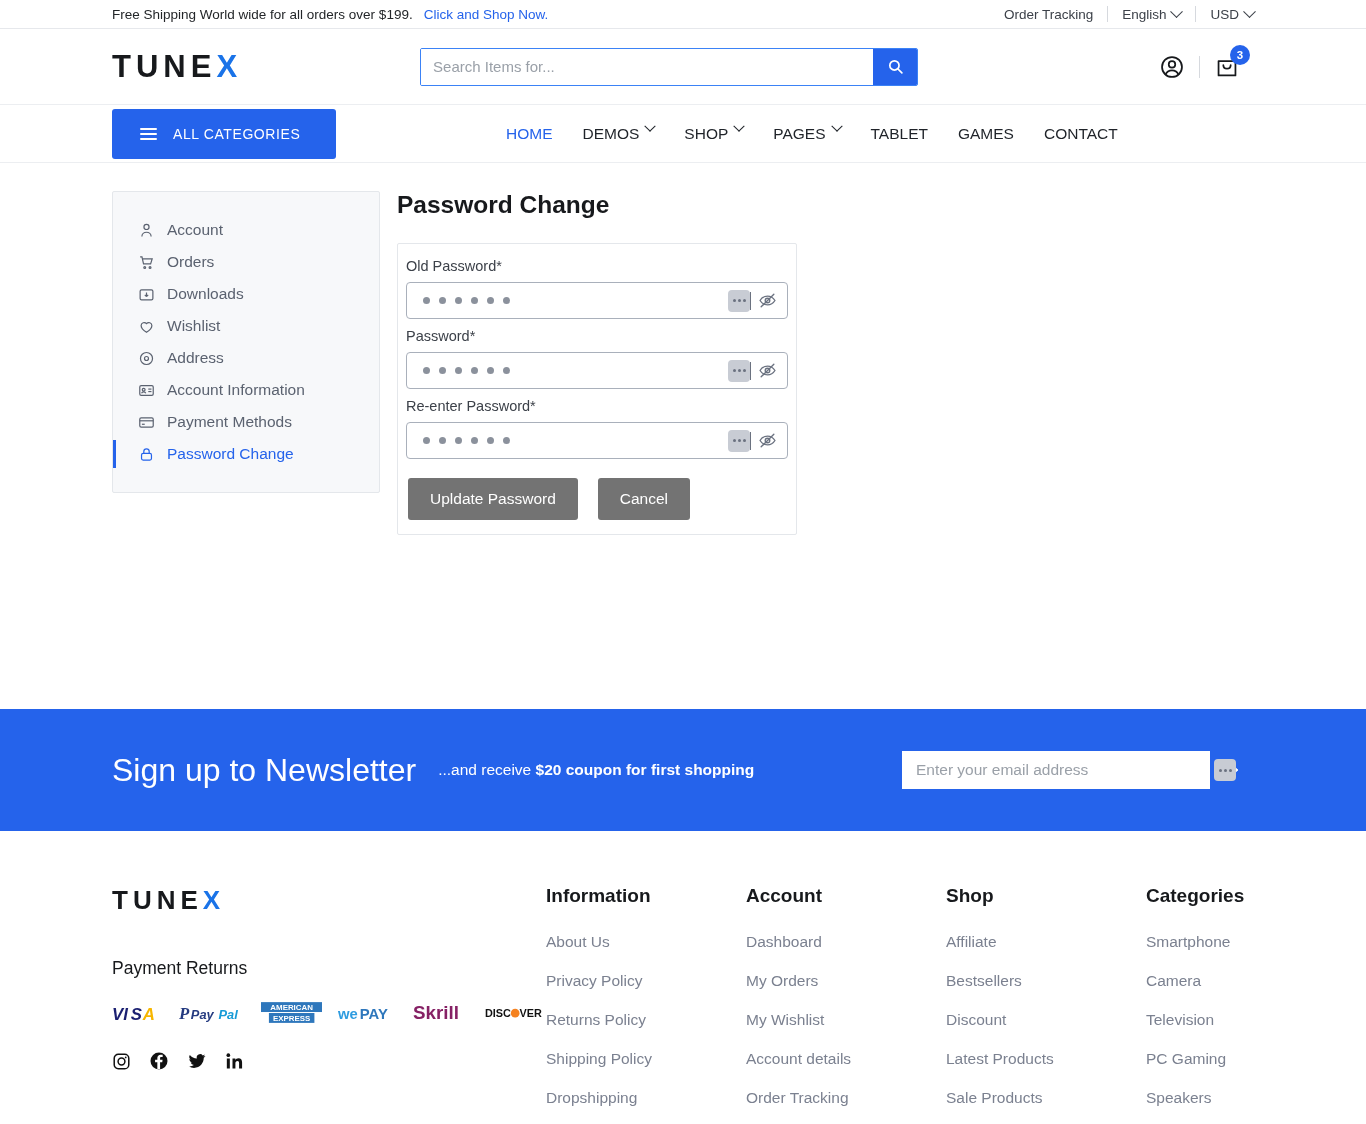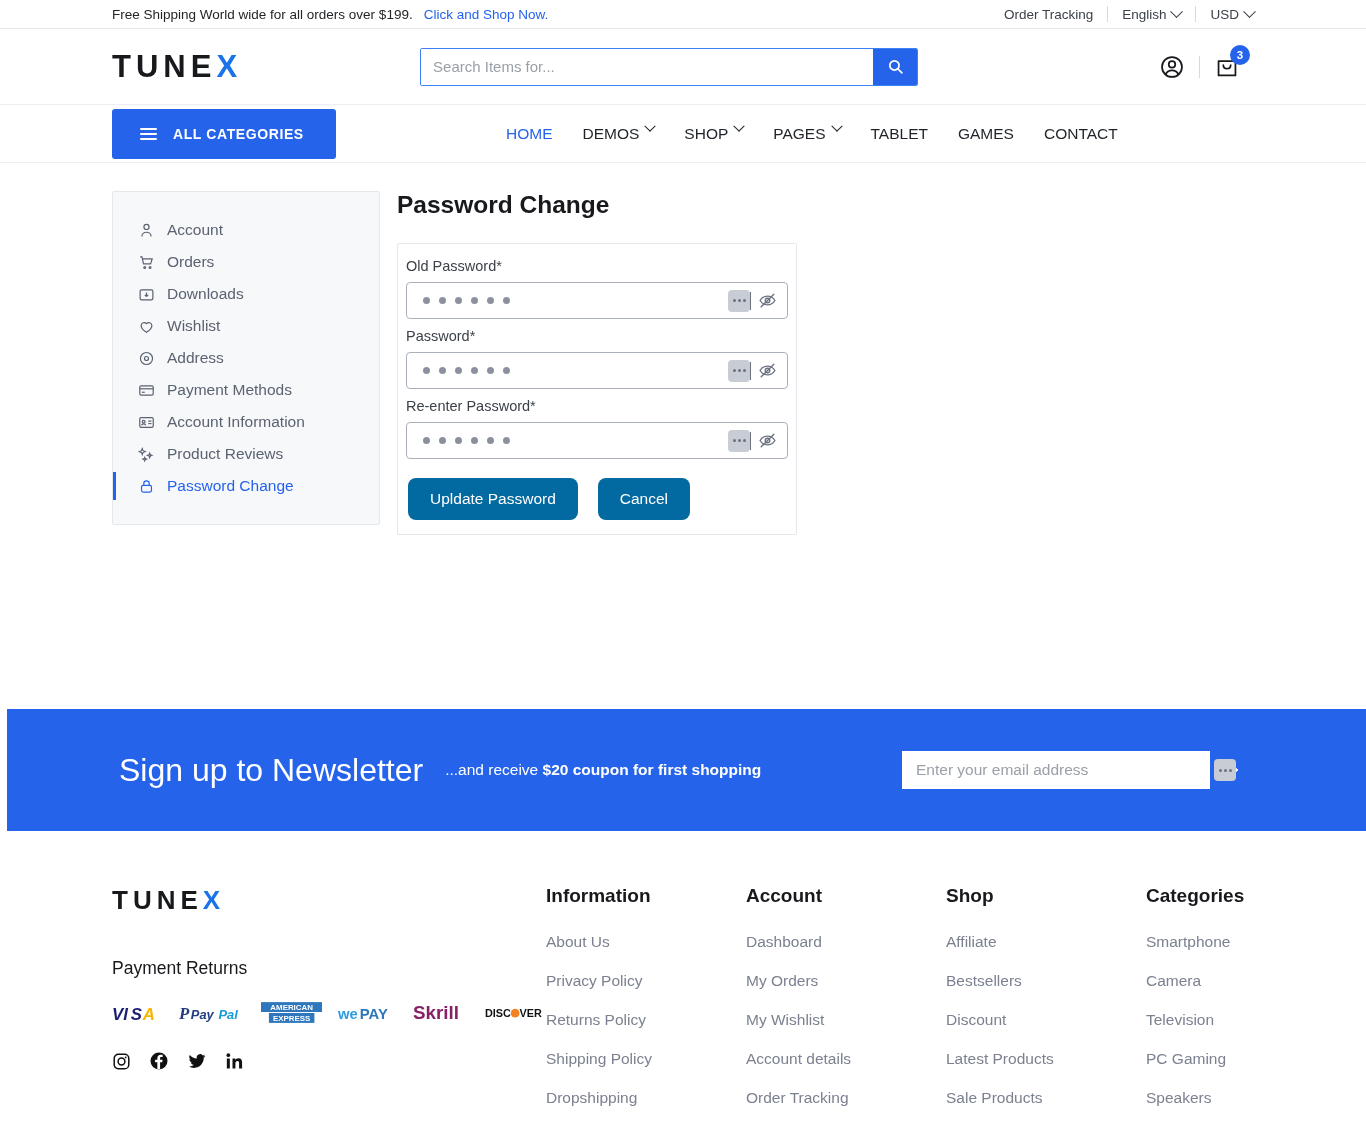--- a/index.html
+++ b/index.html
@@ -124,21 +124,21 @@
   }
   .allcat {
     width: 224px; height: 50px;
     background: #2563eb;
     color: #fff;
     border-radius: 3px;
     display: flex; align-items: center;
     gap: 16px;
     padding-left: 28px;
     font-size: 14px;
-    font-weight: 700;
+    font-weight: 400;
     letter-spacing: .6px;
     cursor: pointer;
   }
   .burger { display: flex; flex-direction: column; gap: 3px; }
   .burger i { display:block; width: 17px; height: 2px; background: #fff; border-radius: 1px; }
 
   .mainnav {
     display: flex;
     align-items: center;
     gap: 0;
@@ -244,38 +244,37 @@
   .autofill-key i { width: 3px; height: 3px; border-radius: 50%; background: #6b7280; display:block; }
   .autofill-key::after {
     content:"";
     position:absolute;
     right: -1px; top: 2px; bottom: 2px;
     width: 1.5px; background: #6b7280;
   }
   .btnrow { display: flex; gap: 20px; padding-top: 10px; padding-left: 2px;}
   .btn {
     border: 0;
-    background: #0369a1;
+    background: #737373;
     color: #fff;
     font-size: 15.5px;
     font-family: "Liberation Sans", sans-serif;
-    border-radius: 8px;
+    border-radius: 3px;
     padding: 12px 22px;
     cursor: pointer;
   }
 
   
   .newsletter {
     margin-top: 82px;
     background: #2563eb;
     height: 122px;
     display: flex;
     align-items: center;
     padding: 0 112px;
-    margin-left: 7px;
   }
   .nl-title {
     color: #fff;
     font-size: 32px;
     font-weight: 400;
     white-space: nowrap;
   }
   .nl-sub {
     color: #fff;
     font-size: 15.5px;
@@ -495,48 +494,38 @@
             <svg width="17" height="17" viewBox="0 0 24 24" fill="none" stroke="currentColor" stroke-width="1.7">
               <circle cx="12" cy="12" r="8.5"></circle>
               <circle cx="12" cy="12" r="2.8"></circle>
             </svg>
           </span>
           <span>Address</span>
         </div>
         <div class="side-item">
           <span class="sicon">
             <svg width="17" height="17" viewBox="0 0 24 24" fill="none" stroke="currentColor" stroke-width="1.7">
-              <rect x="2.5" y="5.5" width="19" height="13" rx="2"></rect>
-              <line x1="2.5" y1="9.6" x2="21.5" y2="9.6"></line>
-              <line x1="5.5" y1="14.5" x2="9.5" y2="14.5"></line>
-            </svg>
-          </span>
-          <span>Payment Methods</span>
-        </div>
-        <div class="side-item">
-          <span class="sicon">
-            <svg width="17" height="17" viewBox="0 0 24 24" fill="none" stroke="currentColor" stroke-width="1.7">
               <rect x="2.5" y="5" width="19" height="14" rx="2"></rect>
               <circle cx="8" cy="11" r="2"></circle>
               <path d="M5 16c.6-1.4 1.7-2.1 3-2.1s2.4.7 3 2.1"></path>
               <line x1="14.5" y1="10" x2="19" y2="10"></line>
               <line x1="14.5" y1="13.5" x2="19" y2="13.5"></line>
             </svg>
           </span>
           <span>Account Information</span>
         </div>
         <div class="side-item">
           <span class="sicon">
-            <svg width="17" height="17" viewBox="0 0 24 24" fill="none" stroke="currentColor" stroke-width="1.6">
-              <path d="M6 3.5l1.2 3.1L10.3 7.8 7.2 9 6 12.1 4.8 9 1.7 7.8 4.8 6.6z"></path>
-              <path d="M16.5 10l.9 2.3 2.3.9-2.3.9-.9 2.3-.9-2.3-2.3-.9 2.3-.9z"></path>
-              <path d="M9.5 16l.7 1.8 1.8.7-1.8.7-.7 1.8-.7-1.8-1.8-.7 1.8-.7z"></path>
+            <svg width="17" height="17" viewBox="0 0 24 24" fill="none" stroke="currentColor" stroke-width="1.7">
+              <rect x="2.5" y="5.5" width="19" height="13" rx="2"></rect>
+              <line x1="2.5" y1="9.6" x2="21.5" y2="9.6"></line>
+              <line x1="5.5" y1="14.5" x2="9.5" y2="14.5"></line>
             </svg>
           </span>
-          <span>Product Reviews</span>
+          <span>Payment Methods</span>
         </div>
         <div class="side-item active">
           <span class="sicon">
             <svg width="17" height="17" viewBox="0 0 24 24" fill="none" stroke="currentColor" stroke-width="1.7">
               <rect x="5" y="10.5" width="14" height="9.5" rx="2.2"></rect>
               <path d="M8.2 10.5V7.8a3.8 3.8 0 0 1 7.6 0v2.7"></path>
             </svg>
           </span>
           <span>Password Change</span>
         </div>

